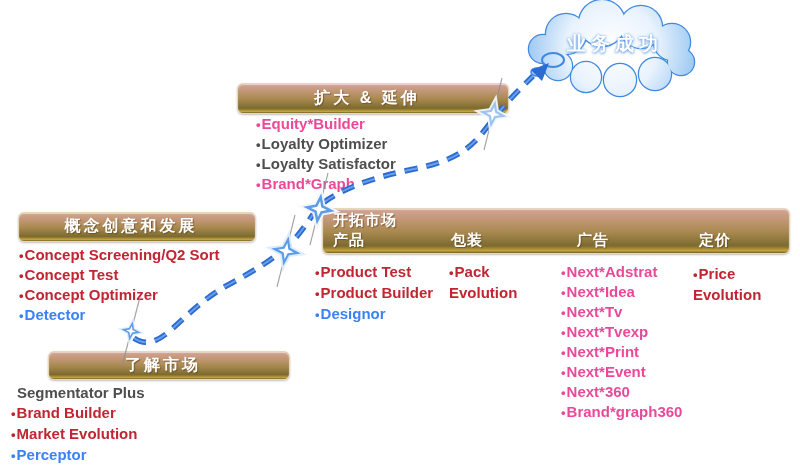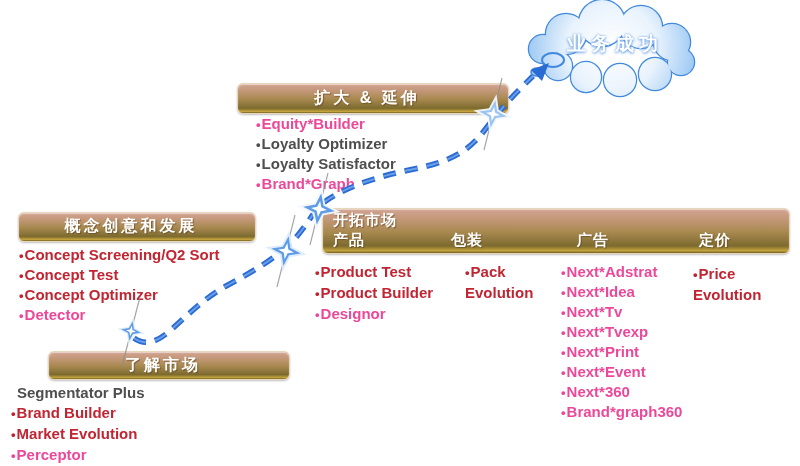--- a/index.html
+++ b/index.html
@@ -30,28 +30,28 @@
   .col-header{
     position:absolute;top:22px;font-size:15px;letter-spacing:1px;
     text-shadow:1px 1px 1px rgba(90,60,25,.6);white-space:nowrap;
   }
   .h0{left:10px;} .h1{left:128px;} .h2{left:254px;} .h3{left:376px;}
   
   .list{position:absolute;font-size:15px;line-height:19px;}
   .list .item{white-space:nowrap;}
   .list.wrap{white-space:normal;}
   .list.wrap .item{white-space:normal;}
-  .c-red{color:#c12532;} .c-teal{color:#ec4899;} .c-gray{color:#4e4e4e;} .c-black{color:#ec4899;}
+  .c-red{color:#c12532;} .c-teal{color:#ec4899;} .c-gray{color:#4e4e4e;} .c-black{color:#3b82f6;}
   .blt{font-size:13px;margin-right:1px;}
   .no-blt{padding-left:6px;}
   .list-expand{left:256px;top:114px;}
   .list-concept{left:19px;top:245px;}
   .list-understand{left:11px;top:383px;line-height:20px;}
   .col0{left:315px;top:262px;line-height:20px;}
-  .col1{left:449px;top:262px;width:84px;line-height:20px;margin-left:16px;}
+  .col1{left:449px;top:262px;width:84px;line-height:20px;}
   .col2{left:561px;top:262px;line-height:19px;}
   .col3{left:693px;top:264px;width:96px;line-height:20px;}
   
   .overlay{position:absolute;left:0;top:0;width:800px;height:466px;z-index:5;pointer-events:none;}
   .cloud-label{
     position:absolute;left:550px;top:31px;width:130px;z-index:6;
     text-align:center;font-size:19px;letter-spacing:5px;color:#ffffff;
     text-shadow:0 1px 3px rgba(90,150,225,.95),0 0 2px rgba(120,170,230,.9);
     white-space:nowrap;pointer-events:none;
   }

